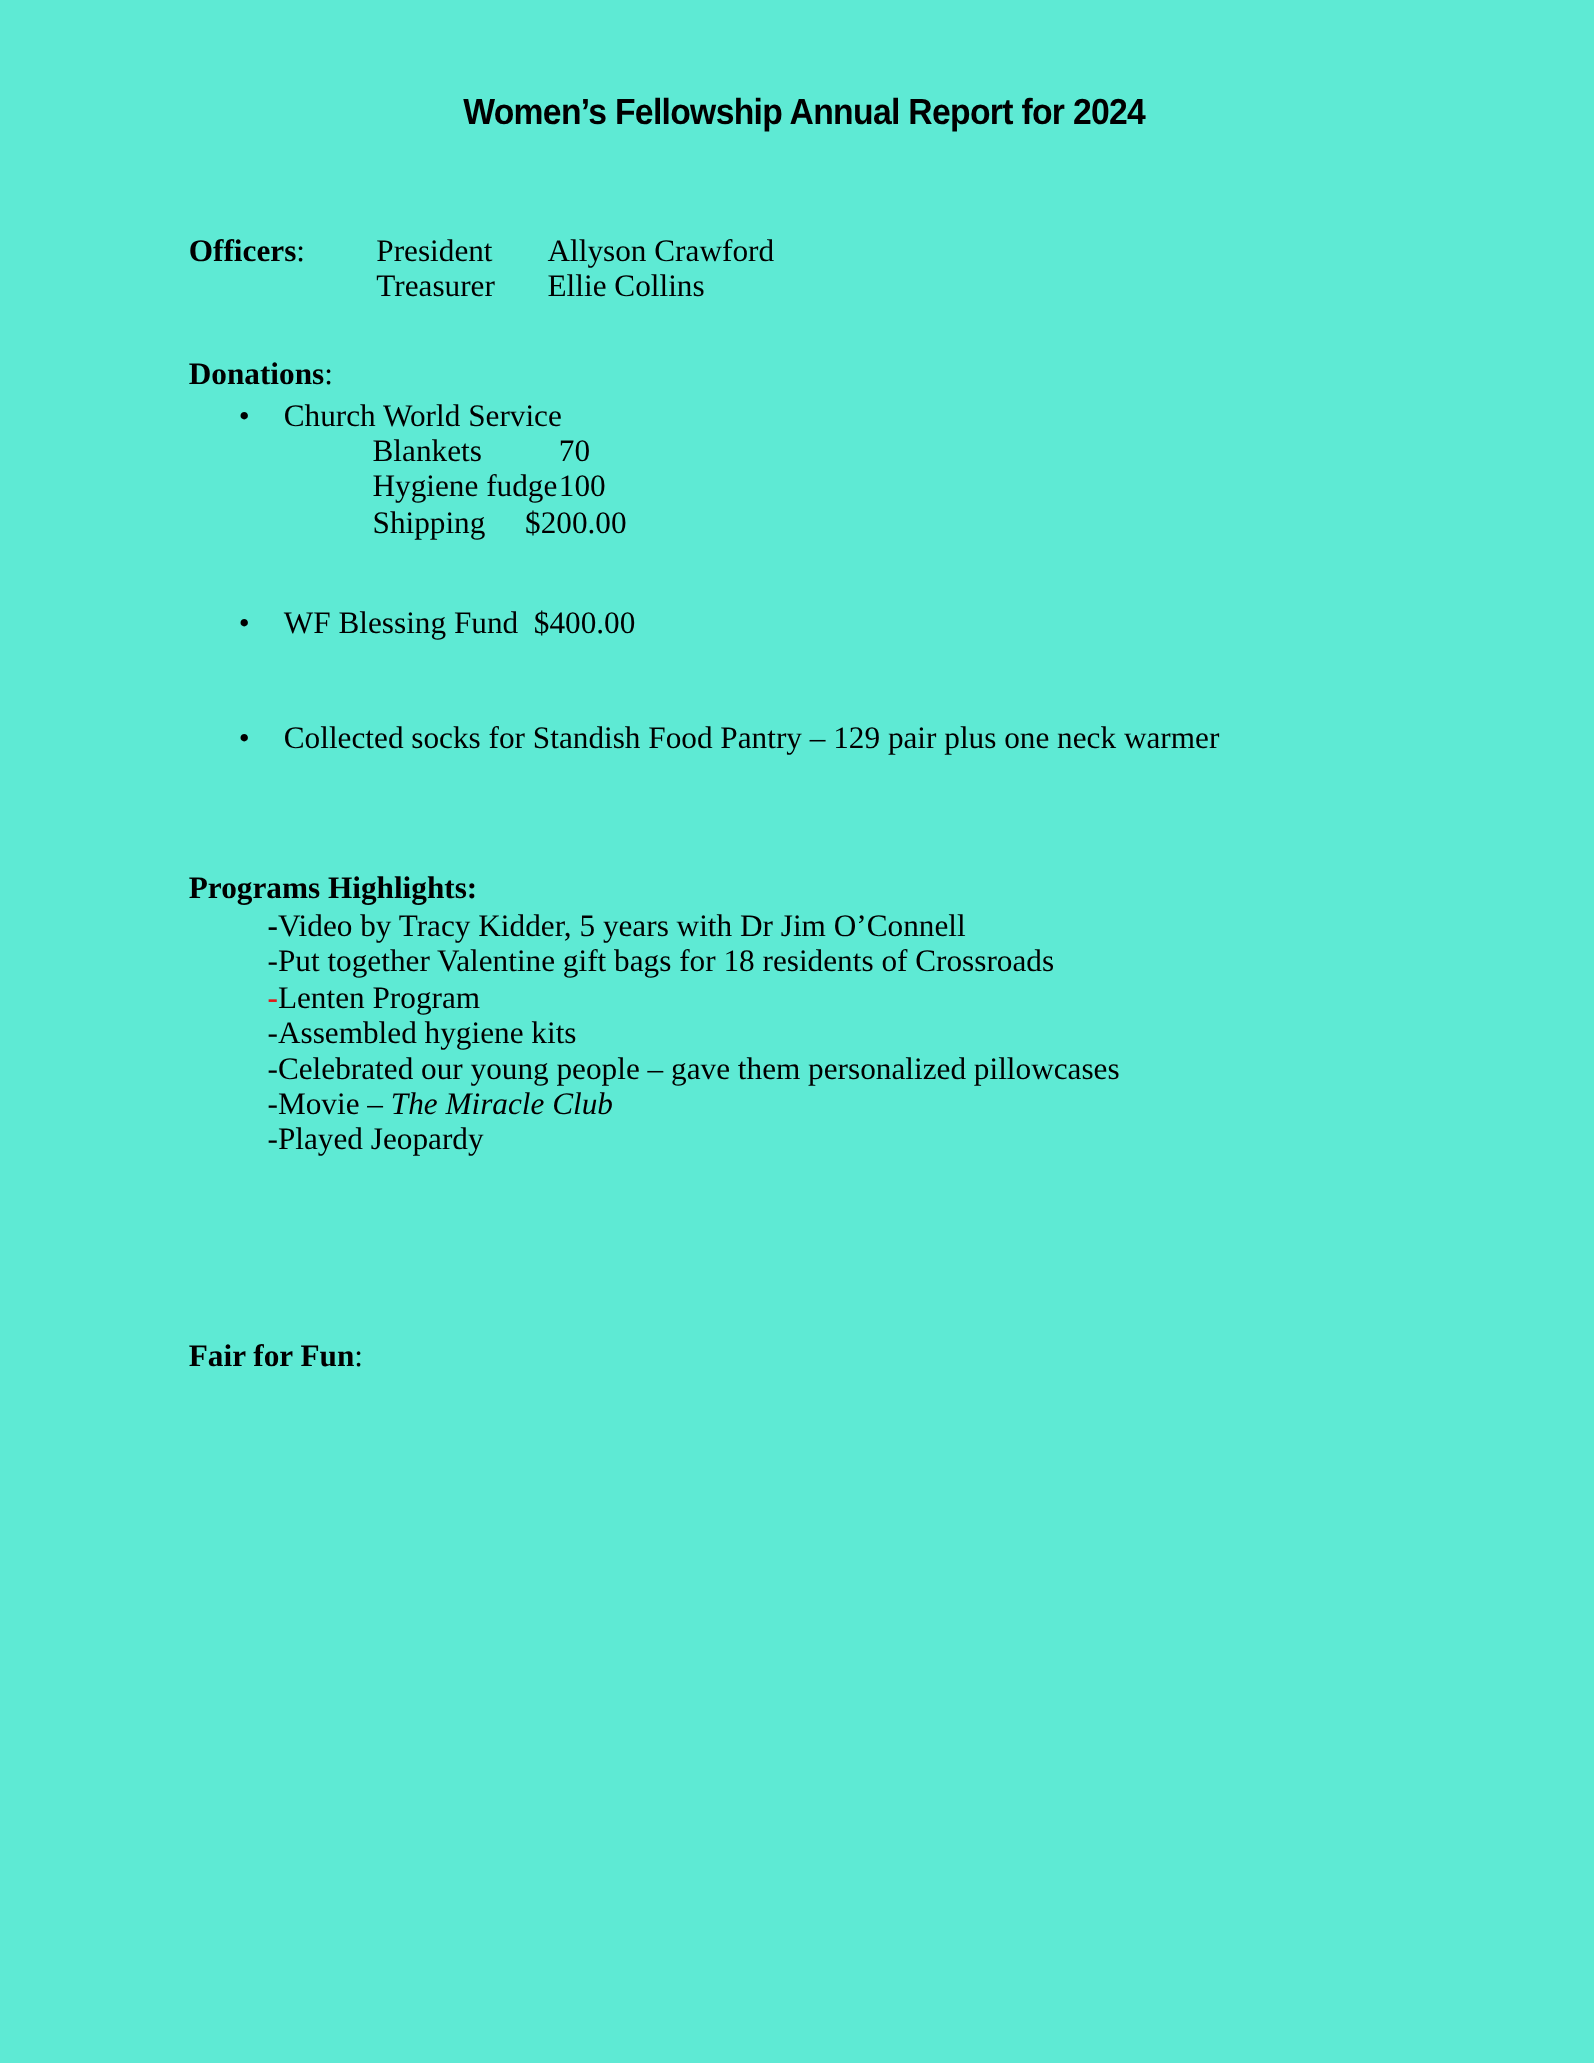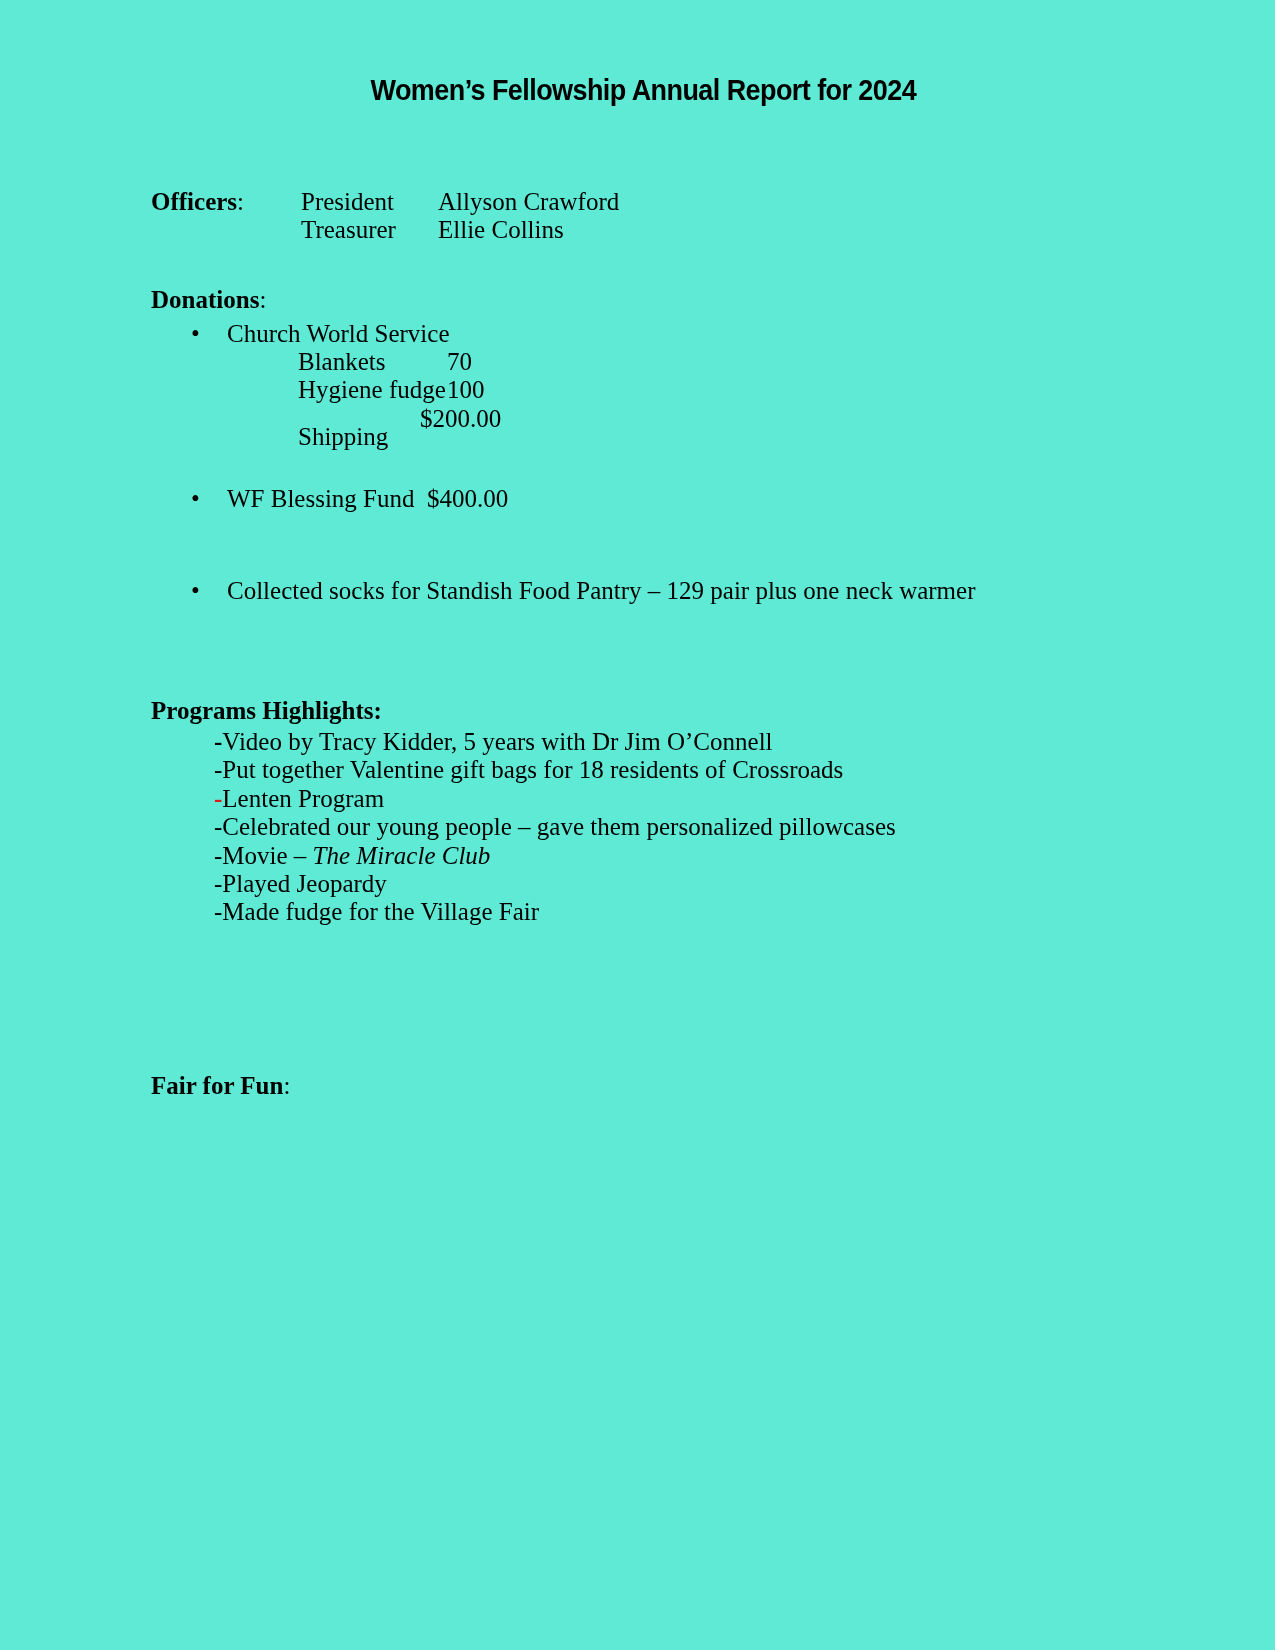--- a/index.html
+++ b/index.html
@@ -31,21 +31,21 @@
   .off-col2 { width:137px; }
 
   
   .donations-heading { top:286px; }
   .bullet-row { position:relative; padding-left:76px; line-height:28.4px; }
   .bullet-glyph { position:absolute; left:40px; top:0; }
   .cws-row { top:320px; width:985px; }
   .subrows { top:348px; }
   .subrow { display:flex; padding-left:147px; line-height:28.4px; }
   .subrow .sublabel { display:inline-block; width:149px; }
-  .subrow.short .sublabel { width:122px;margin-top:18px; }
+  .subrow.short .sublabel { width:122px; }
   .blessing-row { top:457px; width:985px; }
   .blessing-label { display:inline-block; width:200px; }
   .socks-row { top:520px; width:1060px; }
 
   
   .programs-heading { top:697px; }
   .program-items { top:728px; width:1060px; }
   .program-item { padding-left:63px; line-height:28.4px; }
 
   
@@ -110,23 +110,23 @@
     <span class="bullet-glyph">•</span>
     <span>Collected socks for Standish Food Pantry – 129 pair plus one neck warmer</span>
   </div>
 
   <div class="abs content-left programs-heading line b">Programs Highlights:</div>
 
   <div class="abs content-left program-items">
     <div class="program-item"><span class="b">-</span><span>Video by Tracy Kidder, 5 years with Dr Jim O’Connell</span></div>
     <div class="program-item"><span>-</span><span>Put together Valentine gift bags for 18 residents of Crossroads</span></div>
     <div class="program-item"><span class="red b">-</span><span>Lenten Program</span></div>
+    <div class="program-item"><span>-</span><span>Assembled hygiene kits</span></div>
     <div class="program-item"><span>-</span><span>Celebrated our young people – gave them personalized pillowcases</span></div>
     <div class="program-item"><span>-</span><span>Movie – </span><span class="i">The Miracle Club</span></div>
     <div class="program-item"><span>-</span><span>Played Jeopardy</span></div>
-    <div class="program-item"><span>-</span><span>Made fudge for the Village Fair</span></div>
   </div>
 
   <div class="abs content-left jff-heading line"><span class="b">Fair for Fun</span><span>:</span></div>
 
 
 
 </div>
 
 </body></html>

